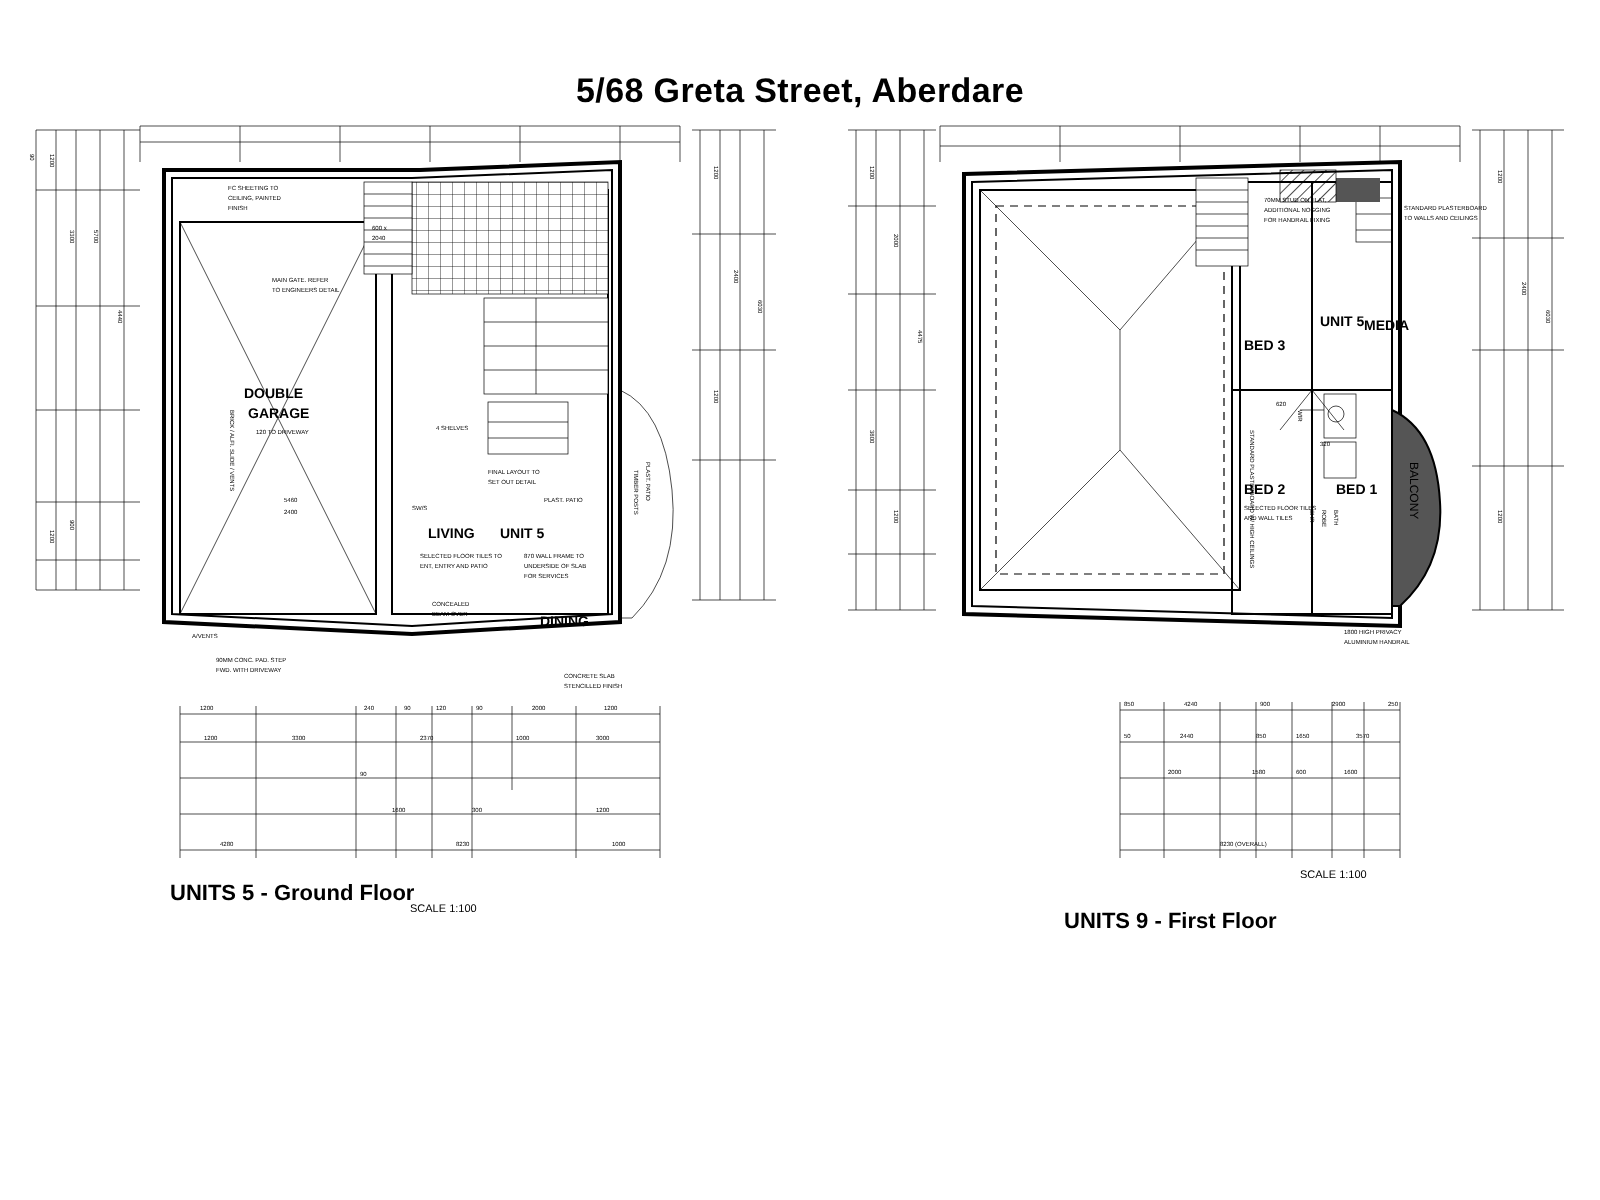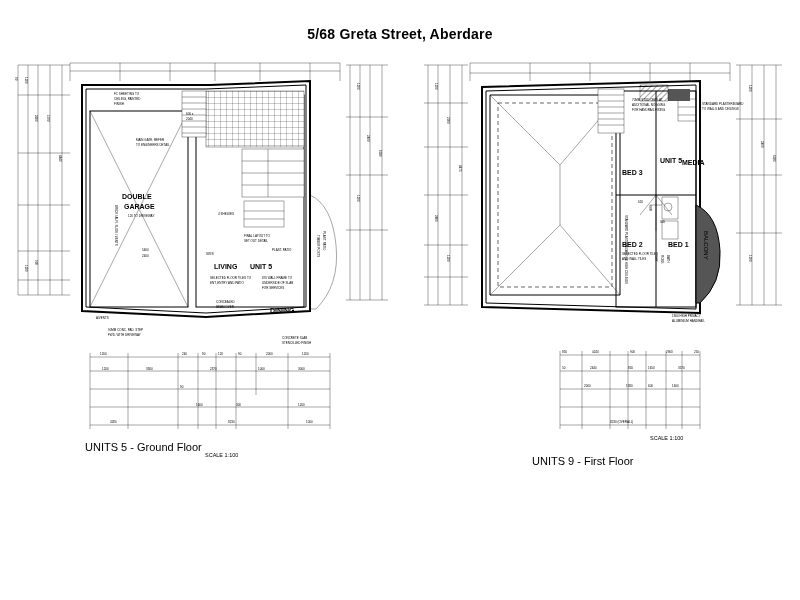--- a/index.html
+++ b/index.html
@@ -9,39 +9,39 @@
   }
   body {
     width: 800px;
     height: 600px;
     position: relative;
     font-family: "Liberation Sans", sans-serif;
     overflow: hidden;
   }
   #page-title {
     position: absolute;
-    top: 26px;
+    top: 36px;
     left: 0;
     width: 800px;
     text-align: center;
-    font-size: 14px;
+    font-size: 17px;
     font-weight: bold;
     color: #000;
     letter-spacing: 0.2px;
   }
   .plan {
     position: absolute;
   }
   #plan-ground { left: 10px; top: 55px; width: 390px; height: 420px; }
   #plan-first  { left: 410px; top: 55px; width: 390px; height: 430px; }
 
   .caption {
     position: absolute;
     font-size: 11px;
-    font-weight: normal;
+    font-weight: bold;
     color: #000;
     white-space: nowrap;
   }
   #caption-ground { left: 85px; top: 441px; }
   #caption-first  { left: 532px; top: 455px; }
   .scale-note {
     position: absolute;
     font-size: 5.5px;
     color: #000;
     white-space: nowrap;

